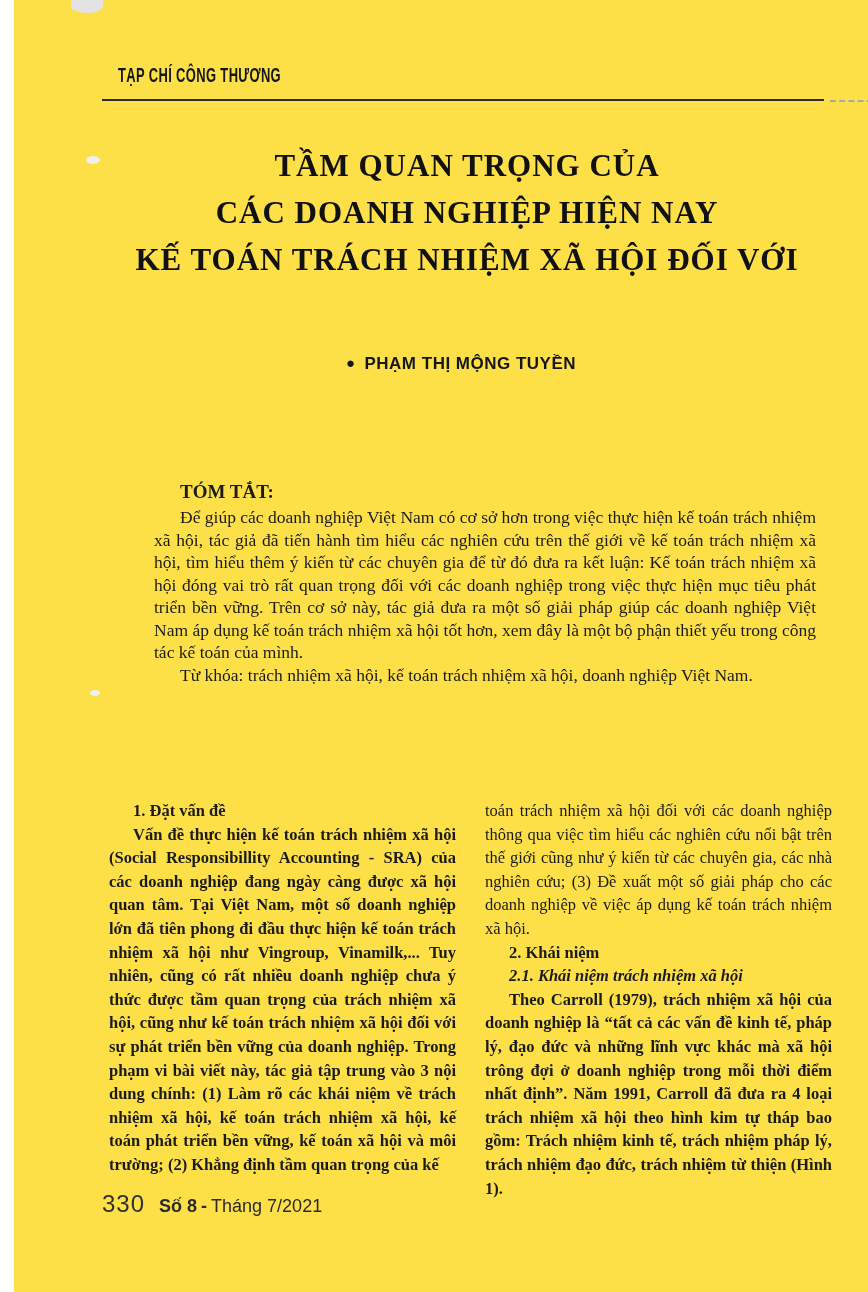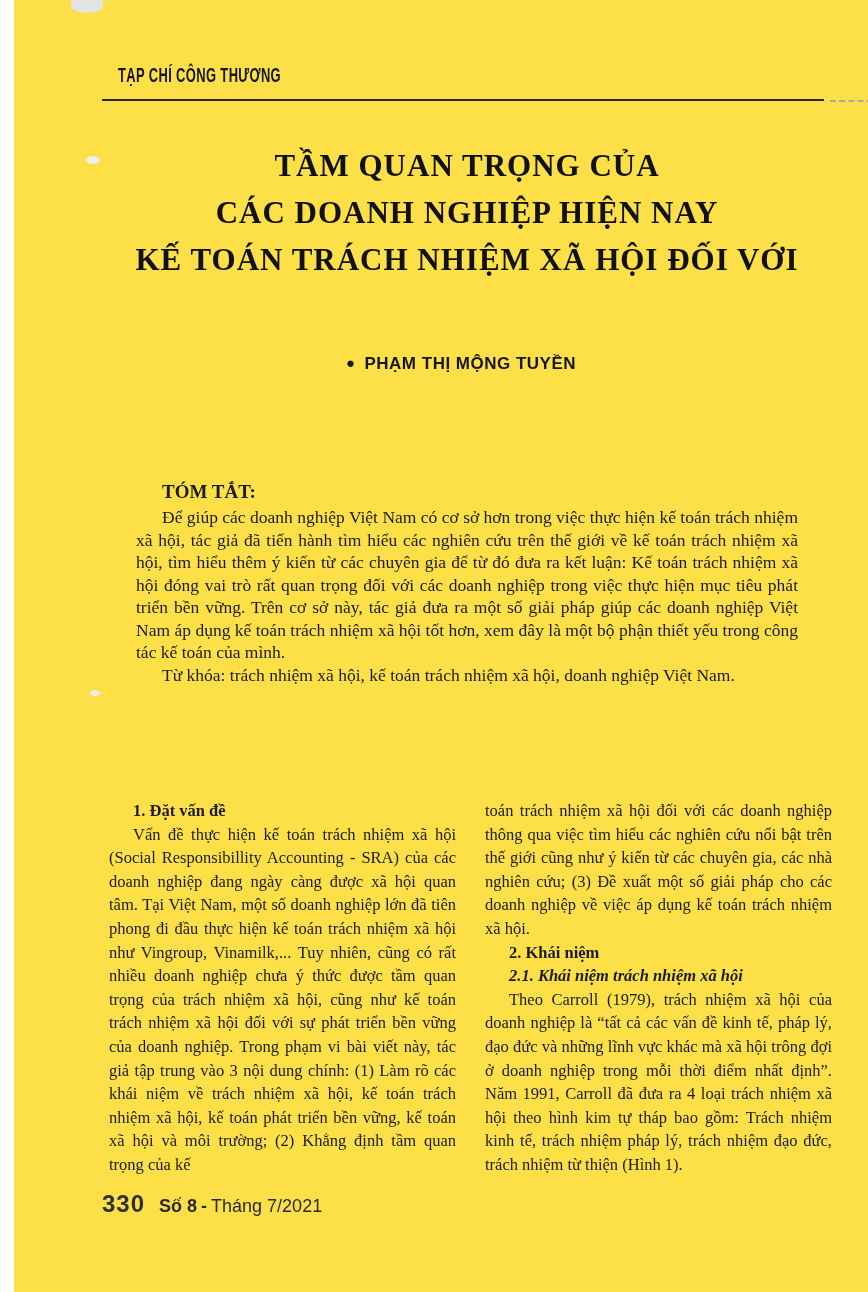--- a/index.html
+++ b/index.html
@@ -40,40 +40,40 @@
   }
   
   .author-line{
     position:absolute;left:0;top:354px;width:868px;text-align:center;
     font-family:"Liberation Sans", sans-serif;
     font-weight:700;font-size:17px;letter-spacing:.5px;color:#161616;
     padding-left:26px;box-sizing:border-box;
   }
   .author-line .bullet{font-size:15px;margin-right:9px;position:relative;top:-1px;}
   
-  .abstract{position:absolute;left:122px;top:481px;width:662px;}
+  .abstract{position:absolute;left:140px;top:481px;width:662px;}
   .abstract-heading{font-weight:700;font-size:19px;text-indent:26px;margin:0 0 3px 0;}
   .abstract p{margin:0;font-size:17.5px;line-height:22.5px;
     text-align:justify;text-indent:26px;}
   .keywords{margin-top:1px;}
   .keywords .kw-label{font-weight:400;}
   
   .columns{position:absolute;left:95px;top:799px;width:723px;display:flex;gap:29px;}
   .col{width:355px;font-size:16.5px;line-height:23.6px;text-align:justify;}
   .col p{margin:0;}
-  .col .indent{text-indent:24px;}
+  .col .indent{text-indent:24px;font-weight:bold;}
   .sec-heading{font-weight:700;text-indent:24px;}
   .subsec-heading{font-weight:700;font-style:italic;text-indent:24px;}
   
   .footer{
     position:absolute;left:88px;top:1190px;
     font-family:"Liberation Sans", sans-serif;
     font-size:18px;color:#2a2a2a;white-space:nowrap;
   }
-  .footer .pagenum{font-size:24px;font-weight:700;letter-spacing:1px;margin-right:14px;color:#303030;}
+  .footer .pagenum{font-size:24px;font-weight:400;letter-spacing:1px;margin-right:14px;color:#303030;}
   .footer .issue{font-weight:700;}
   .footer .sep{margin:0 4px;font-weight:700;}
 </style>
 </head>
 <body>
 
 <div class="page">
 
   <div class="blob-topleft"></div>
   <div class="blob-left1"></div>

